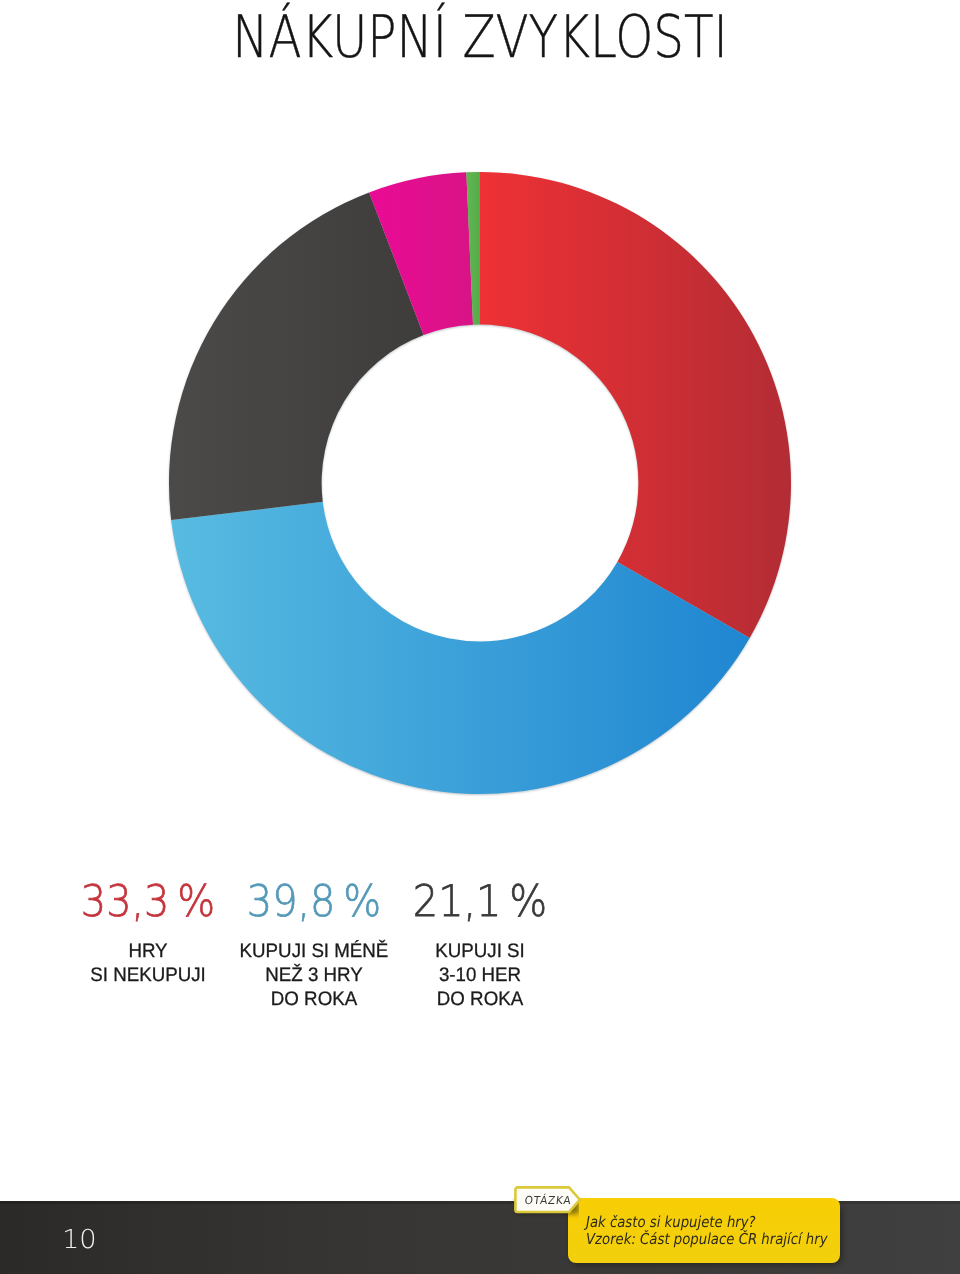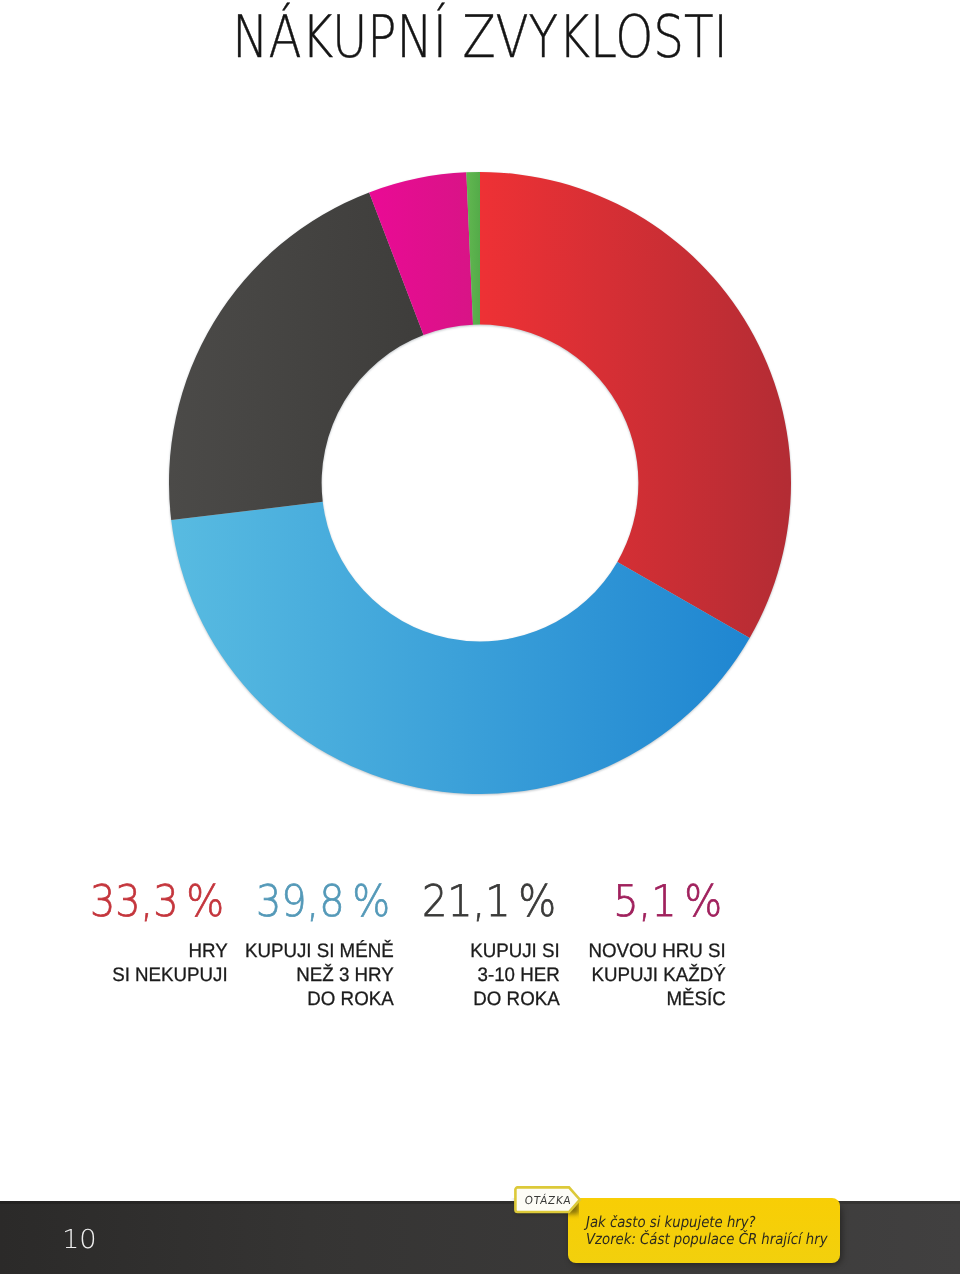--- a/index.html
+++ b/index.html
@@ -24,21 +24,21 @@
     line-height:57px;
     -webkit-text-stroke:0.45px #151515;
   }
 
   
   .donut-wrap{position:absolute;left:169px;top:172.3px;width:622px;height:622px;}
   .donut-wrap svg{display:block;filter:drop-shadow(0 1px 1.2px rgba(40,55,70,0.30));}
 
   
   .legend{position:absolute;left:65px;top:880px;width:830px;display:flex;}
-  .legend-col{flex:0 0 166px;width:166px;text-align:right;}
+  .legend-col{flex:0 0 166px;width:166px;text-align:center;}
   .legend-pct{
     font-family:"DejaVu Sans", sans-serif;
     font-size:43.5px;font-weight:200;line-height:44px;
     white-space:nowrap;letter-spacing:-0.1px;
     transform:scaleX(0.918);
     -webkit-text-stroke-width:0.75px;
   }
   .legend-label{
     margin-top:15px;
     font-size:19.5px;font-weight:400;color:#1b1b1b;
@@ -129,26 +129,20 @@
         <div class="legend-label">KUPUJI SI MÉNĚ
 NEŽ 3 HRY
 DO ROKA</div>
       </div>
       <div class="legend-col">
         <div class="legend-pct" style="color: rgb(58, 58, 57); -webkit-text-stroke-color: rgb(58, 58, 57);">21,1 %</div>
         <div class="legend-label">KUPUJI SI
 3-10 HER
 DO ROKA</div>
       </div>
-      <div class="legend-col">
-        <div class="legend-pct" style="color: rgb(160, 33, 93); -webkit-text-stroke-color: rgb(160, 33, 93);">5,1 %</div>
-        <div class="legend-label">NOVOU HRU SI
-KUPUJI KAŽDÝ
-MĚSÍC</div>
-      </div>
     </div>
 
   <div class="footer"></div>
   <div class="footer-top"></div>
   <div class="pagenum">10</div>
   <div class="qshadow"></div>
   <div class="qbox"></div>
   <div class="qtagshadow"></div>
   <div class="qtag">
     <svg width="69" height="30" viewBox="0 0 69 30">

